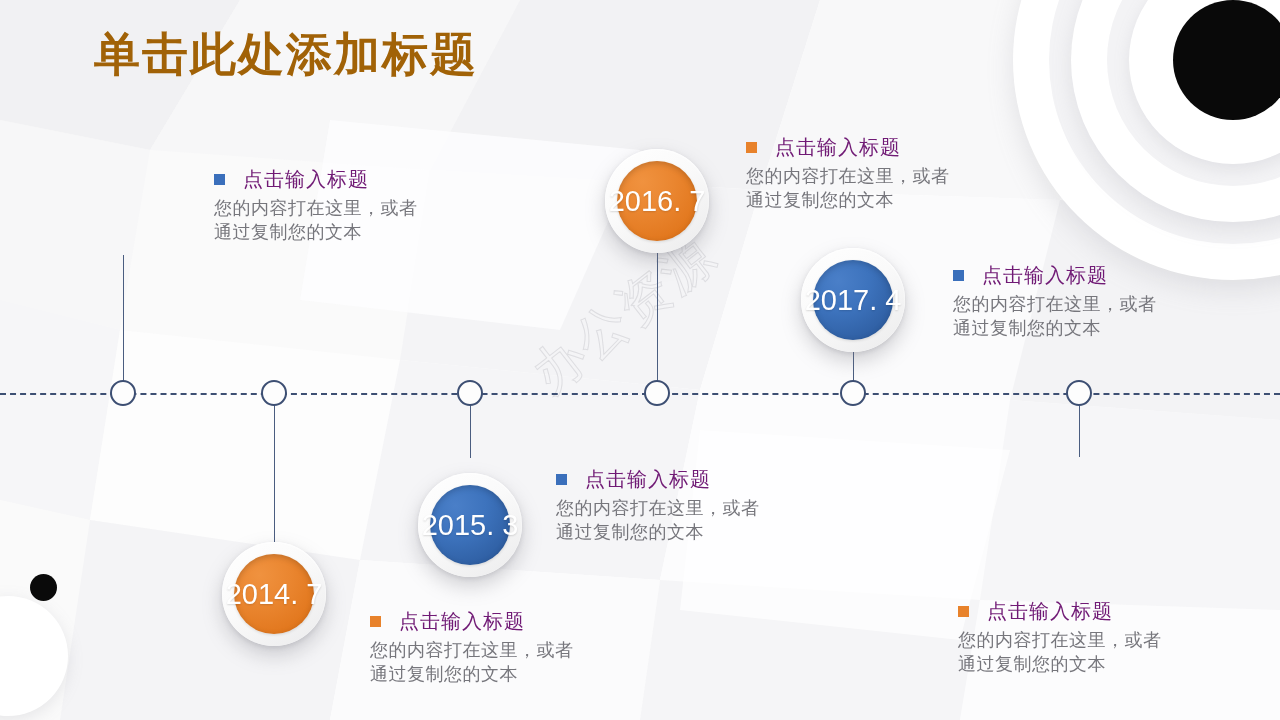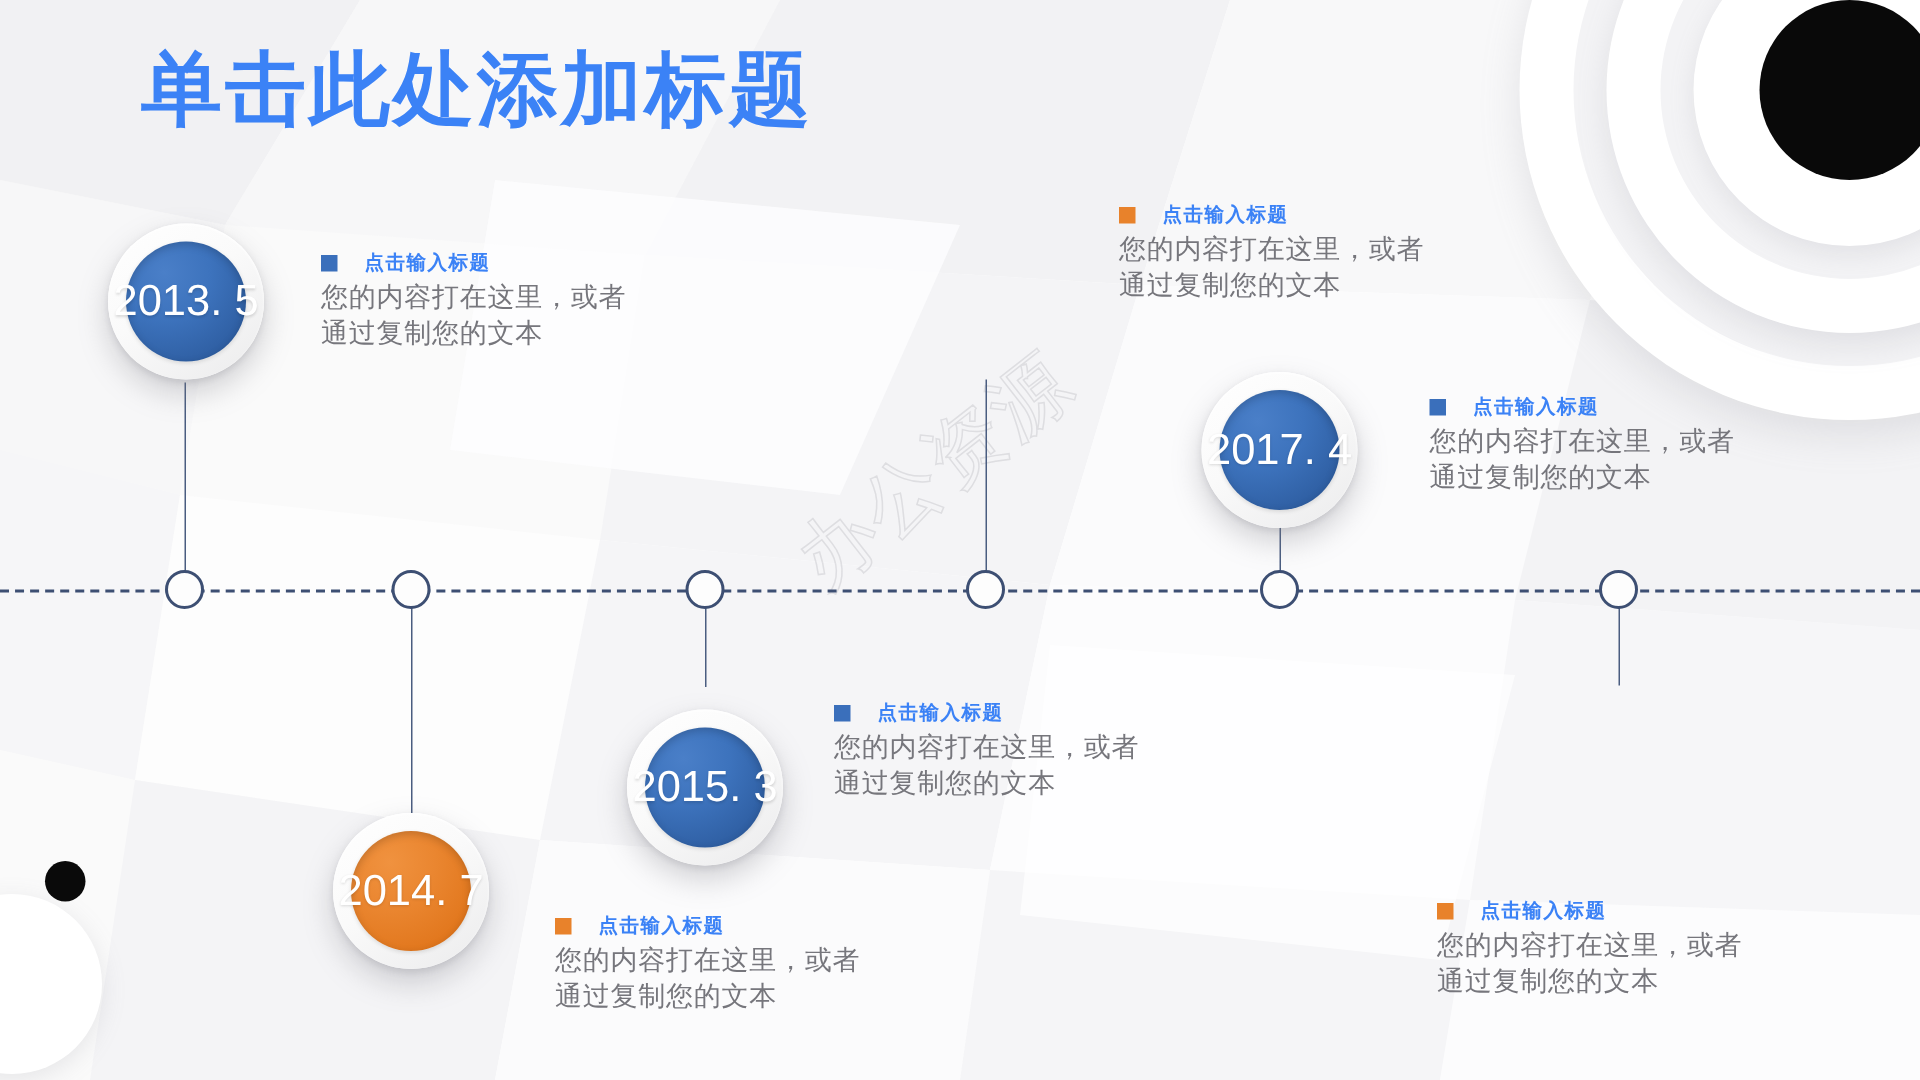--- a/index.html
+++ b/index.html
@@ -74,23 +74,23 @@
     white-space: nowrap;
     line-height: 60px;
     pointer-events: none;
     user-select: none;
   }
 
   
   .slide-title {
     position: absolute;
     left: 94px; top: 24px;
-    font-size: 54px;
+    font-size: 46px;
     font-weight: 700;
-    color: #3b82f6;
+    color: #a16207;
     letter-spacing: 2px;
     font-family: Liberation Sans, sans-serif;
     white-space: nowrap;
   }
 
   
   .axis {
     position: absolute;
     left: 0; top: 393px;
     width: 1280px; height: 2px;
@@ -161,23 +161,23 @@
     margin-bottom: 3px;
   }
   .bullet {
     width: 11px; height: 11px;
     flex: 0 0 11px;
     margin-right: 18px;
   }
   .bullet.blue { background: #3a6fbb; }
   .bullet.orange { background: #e8822b; }
   .tblock-title {
-    font-size: 13px;
-    font-weight: 700;
-    color: #3b82f6;
+    font-size: 20px;
+    font-weight: 400;
+    color: #701a75;
     letter-spacing: 1px;
     white-space: nowrap;
     font-family: "DejaVu Sans", "Liberation Sans", sans-serif;
   }
   .tblock-body {
     font-size: 18px;
     color: #76767c;
     line-height: 24px;
     letter-spacing: 0.5px;
     font-family: "DejaVu Sans", "Liberation Sans", sans-serif;
@@ -244,25 +244,20 @@
   <div class="axis">
     <div class="axis-line"></div>
     <div class="axis-node" style="left:110px;"></div>
     <div class="axis-node" style="left:261px;"></div>
     <div class="axis-node" style="left:457px;"></div>
     <div class="axis-node" style="left:644px;"></div>
     <div class="axis-node" style="left:840px;"></div>
     <div class="axis-node" style="left:1066px;"></div>
   </div>
 
-  <div class="bubble" style="left:72px; top:149px;">
-    <div class="bubble-inner blue">
-      <span class="bubble-year">2013. 5</span>
-    </div>
-  </div>
   <div class="tblock" style="left:214px; top:166px;">
     <div class="tblock-head">
       <span class="bullet blue"></span>
       <span class="tblock-title">点击输入标题</span>
     </div>
     <div class="tblock-body">您的内容打在这里，或者通过复制您的文本</div>
   </div>
 
   <div class="bubble" style="left:222px; top:542px;">
     <div class="bubble-inner orange">
@@ -283,20 +278,25 @@
     </div>
   </div>
   <div class="tblock" style="left:556px; top:466px;">
     <div class="tblock-head">
       <span class="bullet blue"></span>
       <span class="tblock-title">点击输入标题</span>
     </div>
     <div class="tblock-body">您的内容打在这里，或者通过复制您的文本</div>
   </div>
 
+  <div class="bubble" style="left:605px; top:149px;">
+    <div class="bubble-inner orange">
+      <span class="bubble-year">2016. 7</span>
+    </div>
+  </div>
   <div class="tblock" style="left:746px; top:134px;">
     <div class="tblock-head">
       <span class="bullet orange"></span>
       <span class="tblock-title">点击输入标题</span>
     </div>
     <div class="tblock-body">您的内容打在这里，或者通过复制您的文本</div>
   </div>
 
   <div class="bubble" style="left:801px; top:248px;">
     <div class="bubble-inner blue">

